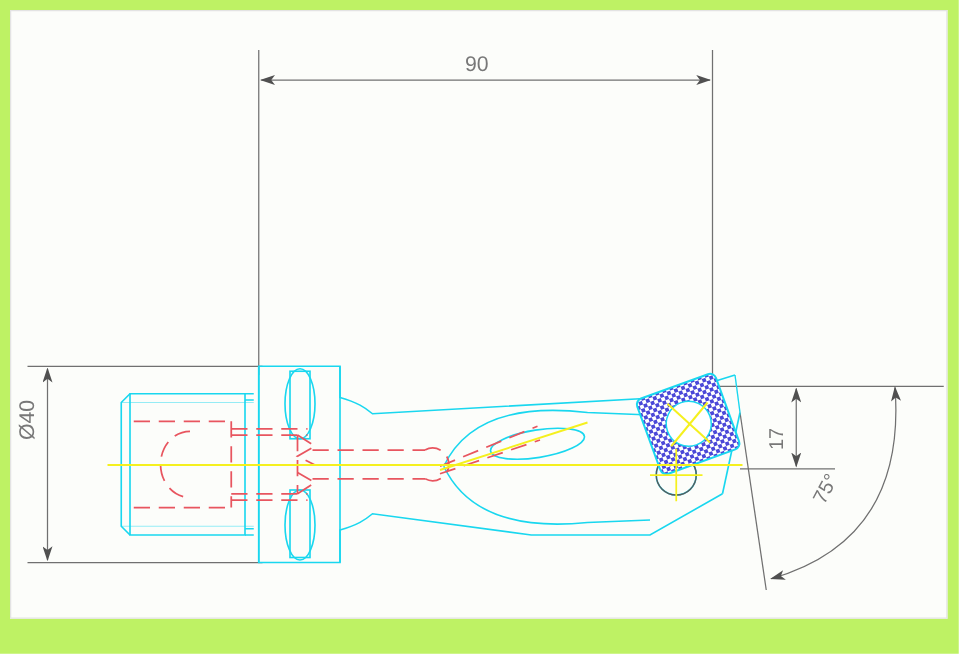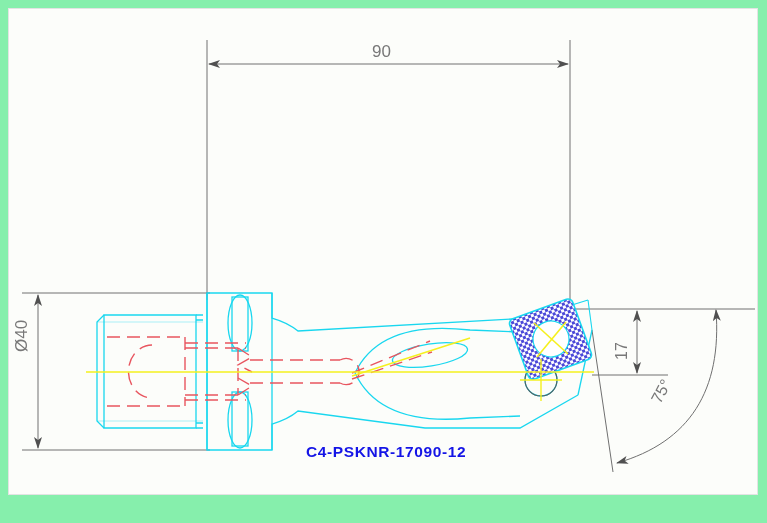--- a/index.html
+++ b/index.html
@@ -1,18 +1,18 @@
 <!DOCTYPE html>
 <html><head>
 <meta charset="utf-8">
 <style>
   html,body{margin:0;padding:0;background:#ffffff;}
   body{width:767px;height:523px;overflow:hidden;
        font-family:"Liberation Sans",sans-serif;}
-  #stage{position:relative;width:767px;height:523px;background:#86efac;}
+  #stage{position:relative;width:767px;height:523px;background:#bef264;}
   #frame{position:absolute;left:8px;top:8px;width:750px;height:487px;
          background:#fcfdfa;border:1px solid #e3e3e3;box-sizing:border-box;}
   #cad{position:absolute;left:0;top:0;width:767px;height:523px;}
   .lbl{position:absolute;white-space:nowrap;}
   #partno{left:306px;top:443px;font-size:15.5px;font-weight:bold;
           color:#1414e6;letter-spacing:0.6px;
           font-family:"Liberation Sans",sans-serif;}
   #dim90{left:372px;top:42px;font-size:17px;color:#787878;
          font-family:"Liberation Sans",sans-serif;}
   #dim40{left:12px;top:352px;font-size:17px;color:#787878;
@@ -129,15 +129,14 @@
     <g stroke="#f5f01e" stroke-width="1.5">
       <line x1="86" y1="372" x2="594" y2="372"></line>
       <line x1="352" y1="376" x2="470" y2="338"></line>
     </g>
   </svg>
 
   <div class="lbl" id="dim90">90</div>
   <div class="lbl" id="dim40">Ø40</div>
   <div class="lbl" id="dim17">17</div>
   <div class="lbl" id="dim75">75°</div>
-  <div class="lbl" id="partno">C4-PSKNR-17090-12</div>
 
 </div>
 
 </body></html>

